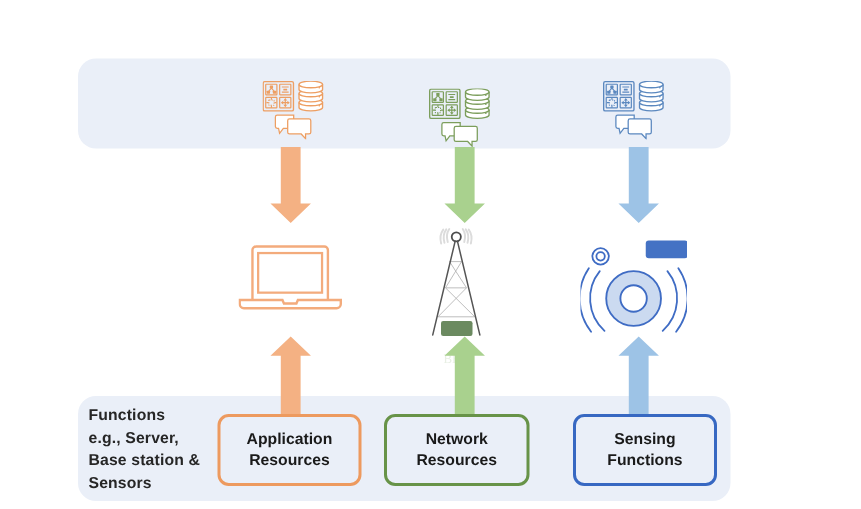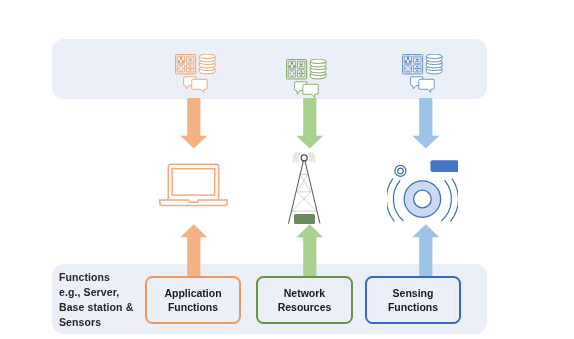--- a/index.html
+++ b/index.html
@@ -31,21 +31,21 @@
   #bbu-box{left:294px;top:214px;width:21px;height:10px;background:#6b8a60;border-radius:1.5px;display:flex;align-items:center;justify-content:center;}
   #bbu-box span{font-family:"Liberation Serif",serif;font-size:8.6px;color:#e8efe4;letter-spacing:0px;line-height:9px;-webkit-font-smoothing:antialiased;text-rendering:geometricPrecision;margin-top:40px;}
   #dev-2{left:387px;top:160px;}
 
   #up-0{left:180px;top:224px;}
   #up-1{left:296px;top:224px;}
   #up-2{left:412px;top:224px;}
 
   #box-0{left:145px;top:276px;width:96px;height:48px;border-color:#ed9a5f;}
   #box-1{left:256px;top:276px;width:97px;height:48px;border-color:#679348;}
-  #box-2{left:365px;top:276px;width:96px;height:48px;border-color:#3768c2;}
+  #box-2{left:382px;top:276px;width:96px;height:48px;border-color:#3768c2;}
 </style>
 </head>
 <body>
 
 <div id="stage">
 
   <div class="panel" id="top-panel" style="background-color: rgb(234, 239, 248);"></div>
 
   <div class="panel" id="bottom-panel" style="background-color: rgb(234, 239, 248);"></div>
   <div class="panel-label" id="bottom-label">Functions
@@ -197,21 +197,21 @@
       </svg>
   </div>
   <div class="abs" id="up-2">
     <svg width="28" height="52" viewBox="0 0 28 52">
         <path d="M13.8 0.3 L27.3 13.2 H20.4 V52 H7.2 V13.2 H0.3 Z" fill="#9dc3e6"></path>
       </svg>
   </div>
 
   <div class="fnbox" id="box-0" style="border-color: rgb(237, 154, 95);">
     <span>Application
-Functions</span>
+Resources</span>
   </div>
   <div class="fnbox" id="box-1" style="border-color: rgb(103, 147, 72);">
     <span>Network
 Resources</span>
   </div>
   <div class="fnbox" id="box-2" style="border-color: rgb(55, 104, 194);">
     <span>Sensing
 Functions</span>
   </div>
 

